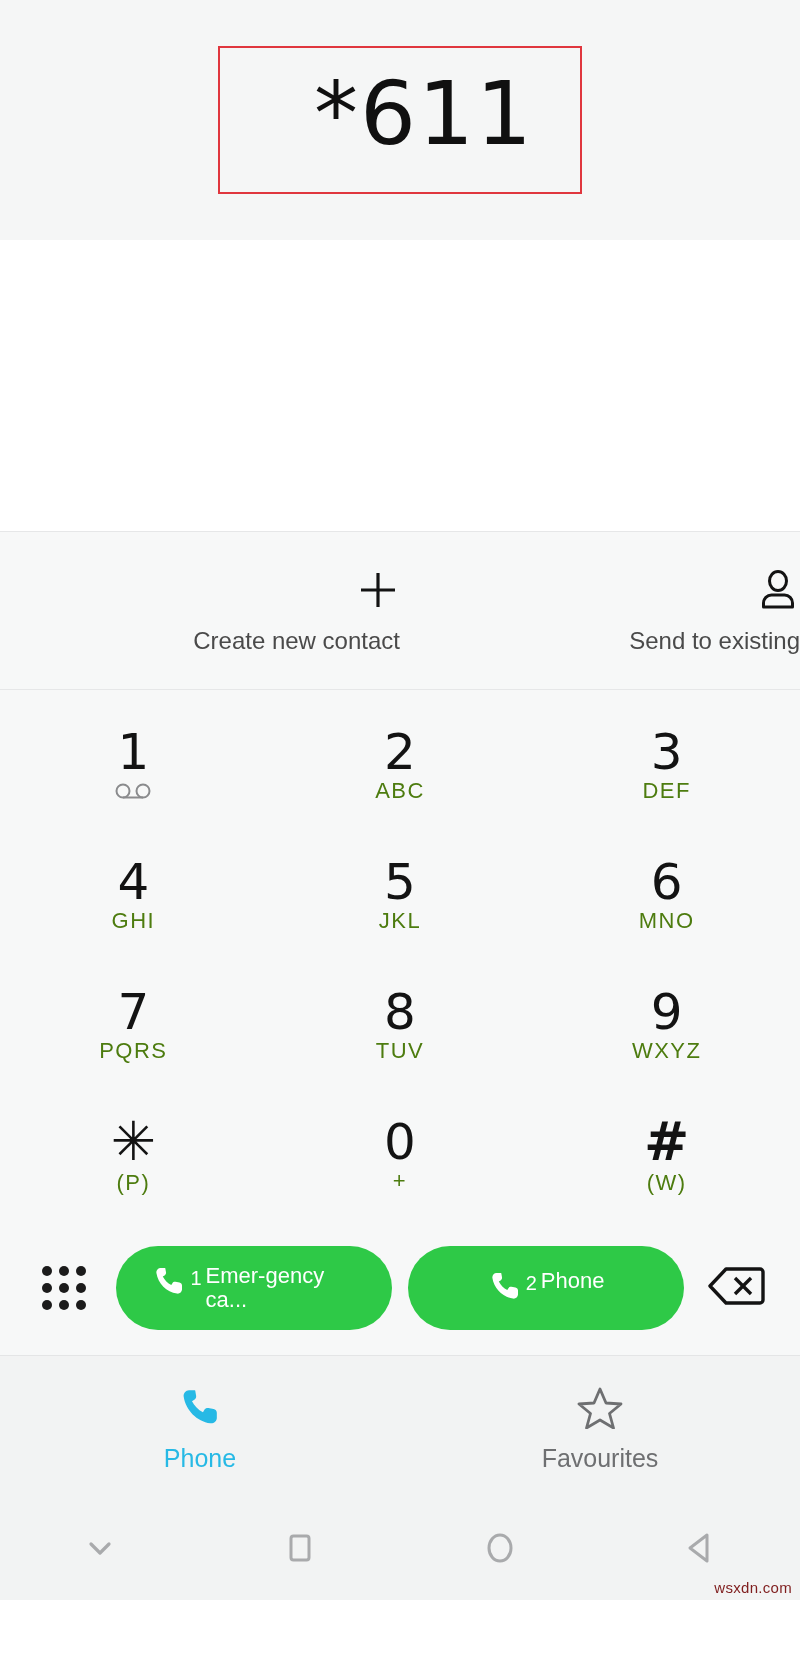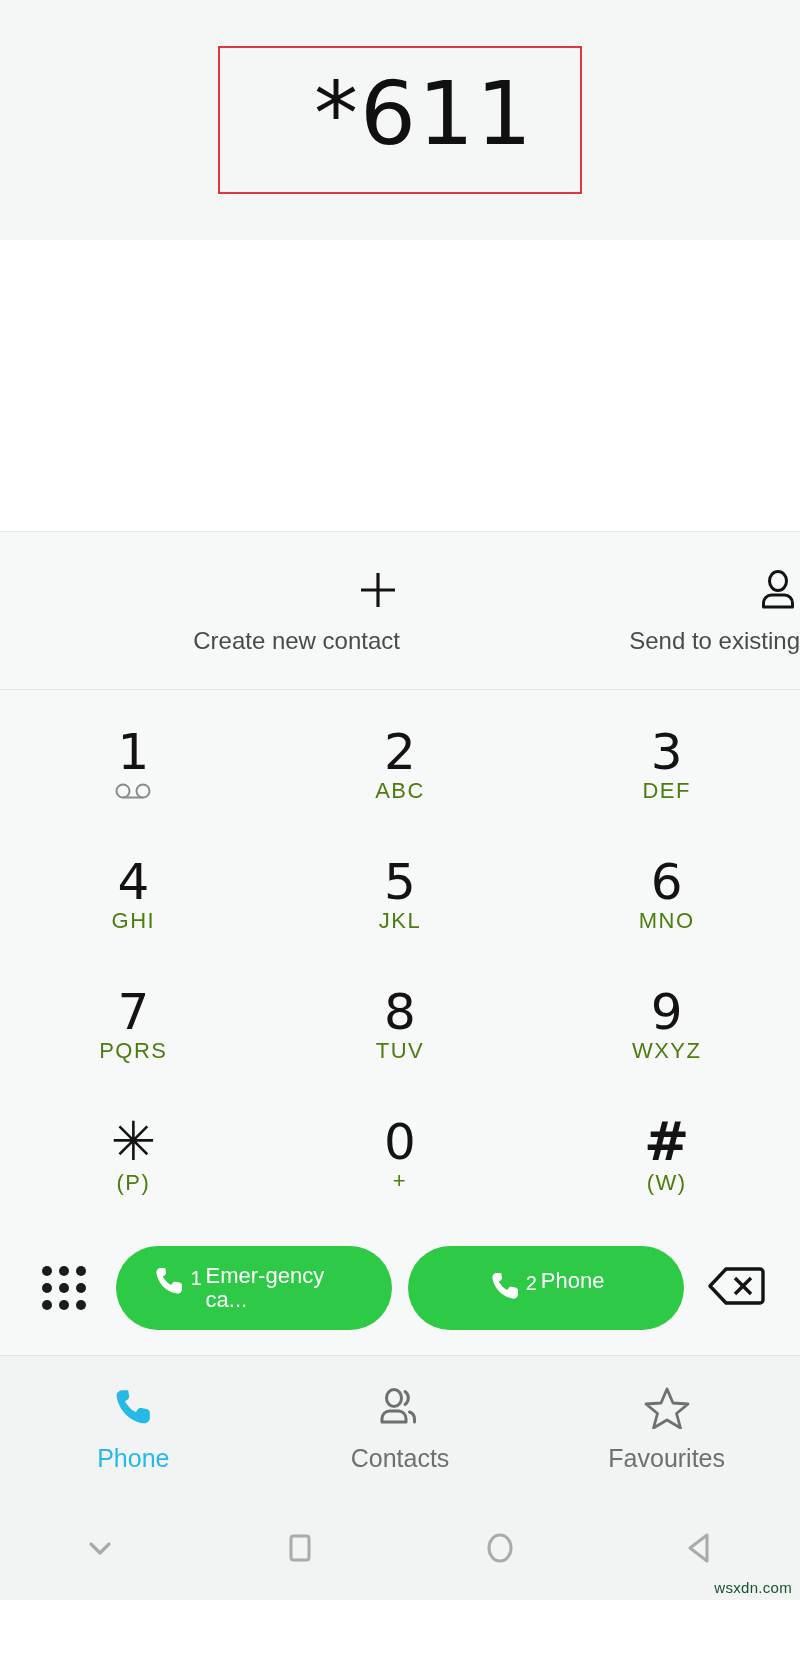--- a/index.html
+++ b/index.html
@@ -185,21 +185,21 @@
     position: relative;
   }
   .nav-btn {
     flex: 1 1 0;
     display: flex; align-items: center; justify-content: center;
   }
   .watermark {
     position: absolute;
     right: 8px; bottom: 4px;
     font-size: 15px;
-    color: #14532d;
+    color: #7f1d1d;
     letter-spacing: 0.3px;
   }
 </style>
 </head>
 <body>
 
 <div id="screen">
 
   <div class="number-display">
     <div class="number-box">
@@ -360,31 +360,20 @@
 
     <div class="tab active">
       <span class="tab-icon">
         <svg width="44" height="44" viewBox="0 0 34 34">
           <path d="M8.5 4 C6 4 4 6.5 4.4 9 C6 19.5 14.5 28 25 29.6 C27.5 30 30 28 30 25.5 L30 21.5 C30 20 29 18.8 27.5 18.5 L23.5 17.8 C22.3 17.6 21 18.1 20.4 19.2 L19.3 21 C15.6 19.1 12.6 16.1 10.8 12.5 L12.6 11.4 C13.7 10.8 14.2 9.5 14 8.3 L13.3 4.3 C13.1 4.1 12.9 4 12.6 4 Z" fill="#27b9e5"></path>
         </svg>
       </span>
       <span class="tab-label">Phone</span>
     </div>
 
-    <div class="tab">
-      <span class="tab-icon">
-        <svg width="46" height="44" viewBox="0 0 46 44">
-          <ellipse cx="17" cy="13" rx="7.5" ry="8.5" fill="none" stroke="#6e6f71" stroke-width="3"></ellipse>
-          <path d="M5 37 v-3.5 a7.5 7.5 0 0 1 7.5 -7.5 h9 a7.5 7.5 0 0 1 7.5 7.5 V37 z" fill="none" stroke="#6e6f71" stroke-width="3" stroke-linejoin="round"></path>
-          <path d="M28 6.5 a8 8 0 0 1 0 13" fill="none" stroke="#6e6f71" stroke-width="3" stroke-linecap="round"></path>
-          <path d="M32.5 27 a7.5 7.5 0 0 1 5 7 V37" fill="none" stroke="#6e6f71" stroke-width="3" stroke-linecap="round"></path>
-        </svg>
-      </span>
-      <span class="tab-label">Contacts</span>
-    </div>
 
     <div class="tab">
       <span class="tab-icon">
         <svg width="46" height="44" viewBox="0 0 46 44">
           <path d="M23 4 L29 18 L44 19 L32.5 28.5 L36.5 43 L23 35 L9.5 43 L13.5 28.5 L2 19 L17 18 Z" fill="none" stroke="#6e6f71" stroke-width="2.8" stroke-linejoin="round"></path>
         </svg>
       </span>
       <span class="tab-label">Favourites</span>
     </div>
 

